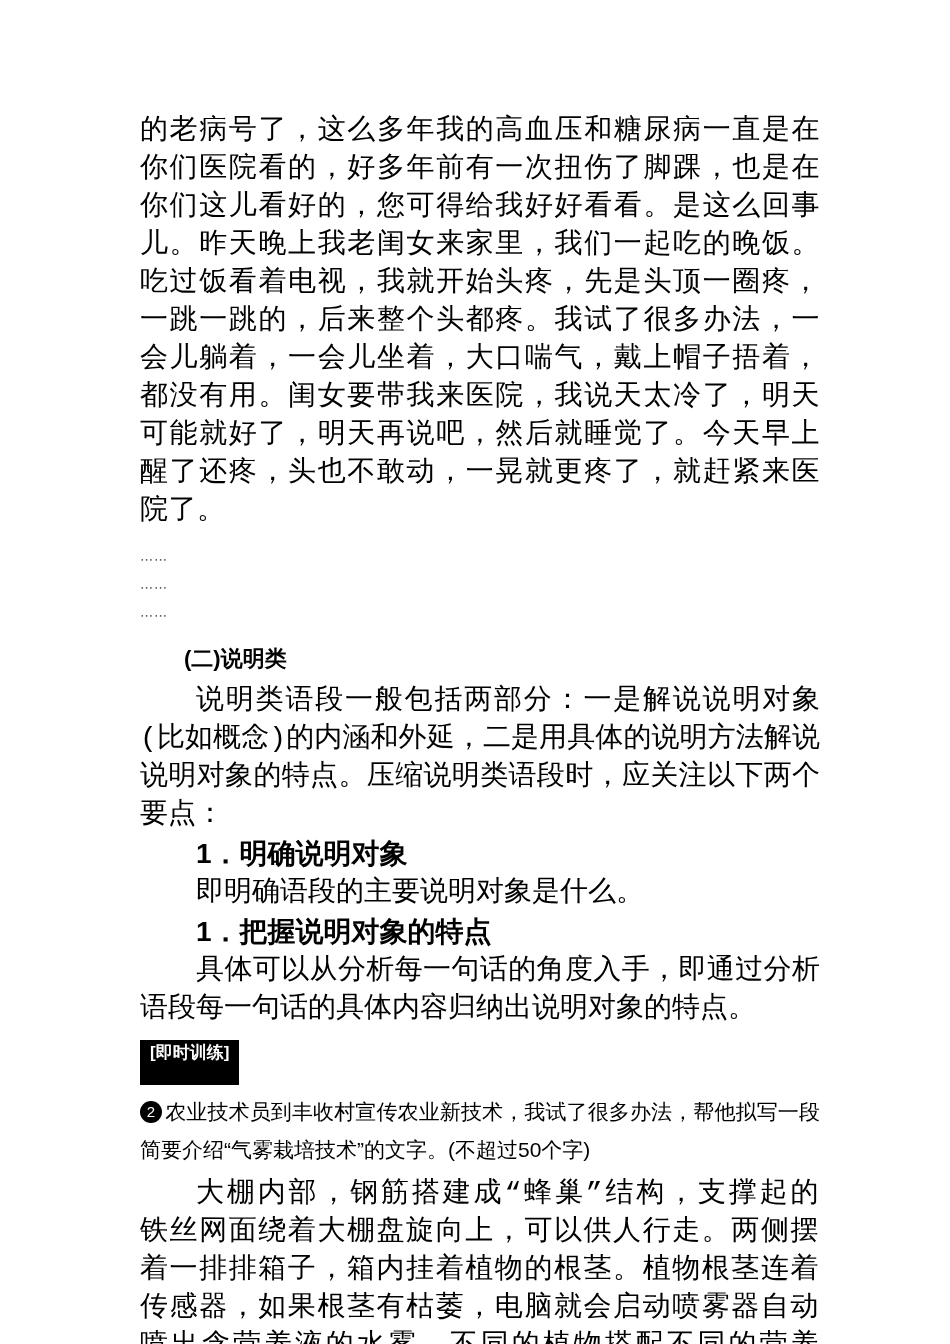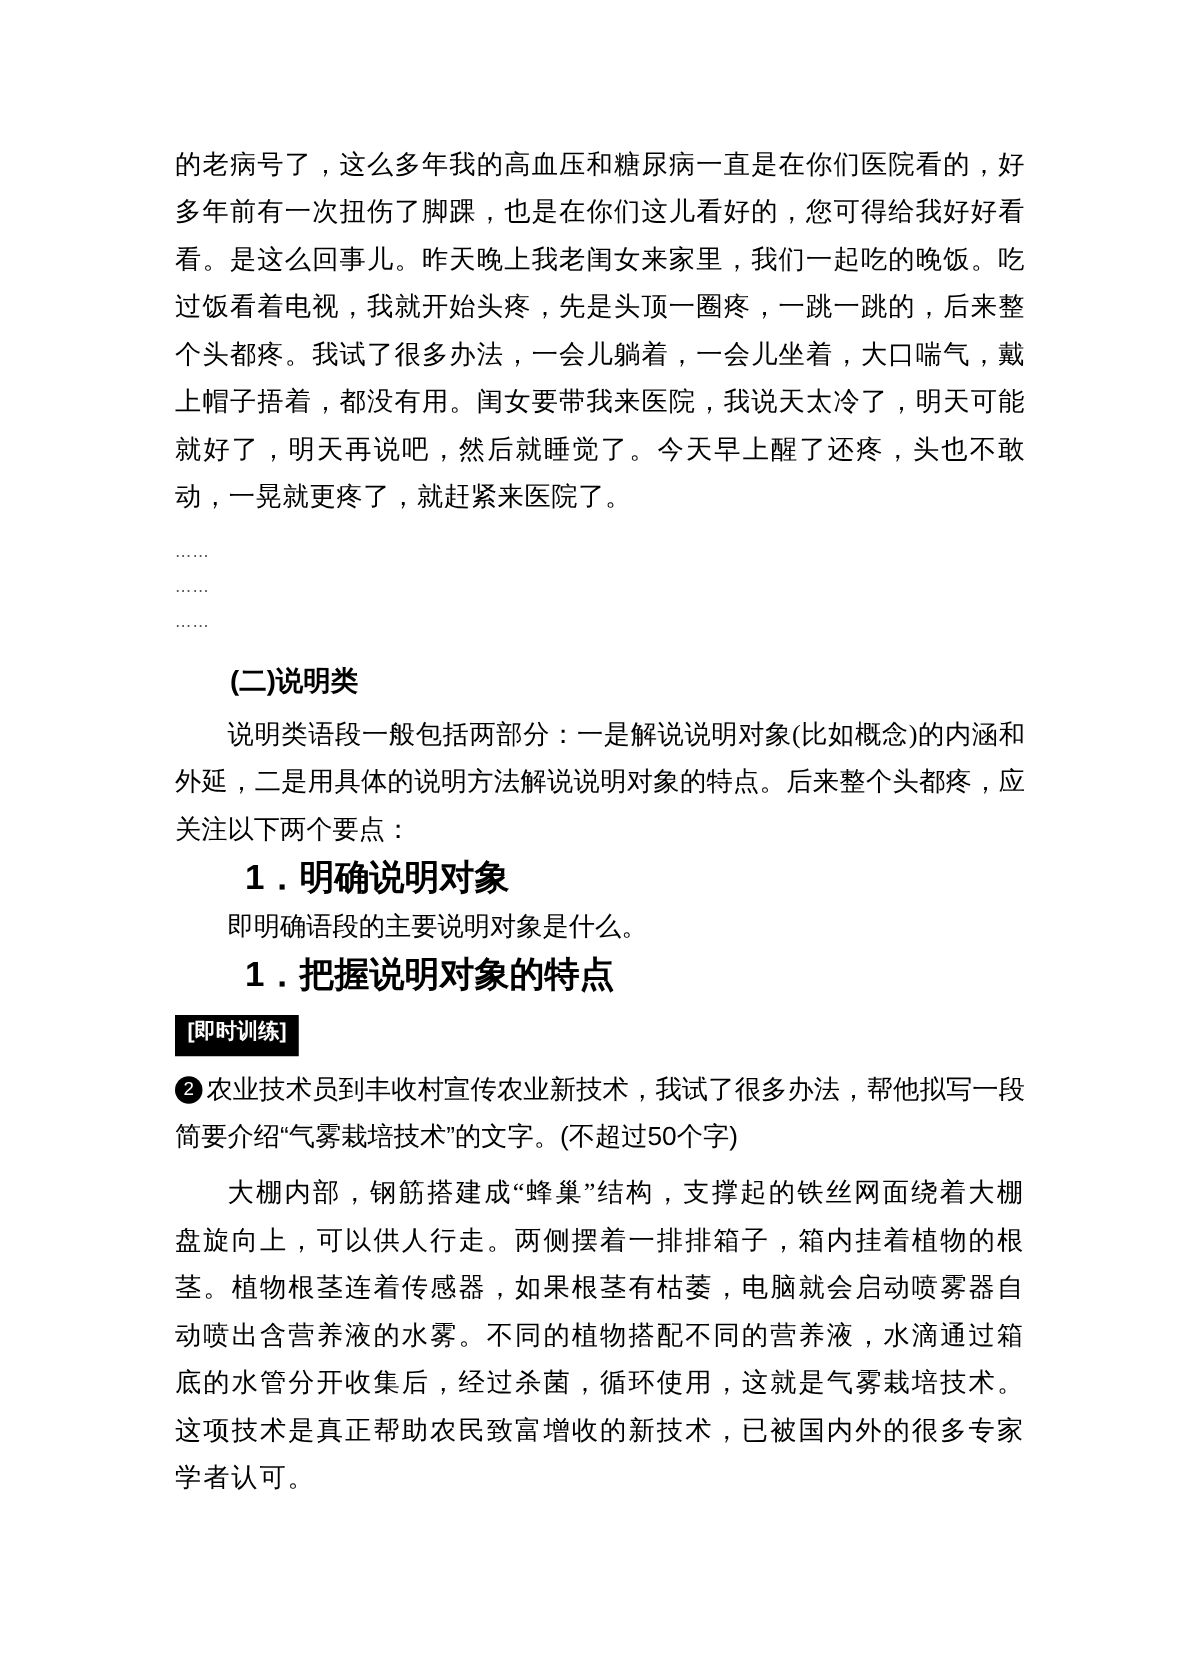--- a/index.html
+++ b/index.html
@@ -13,24 +13,25 @@
     position: relative;
     overflow: hidden;
   }
   .page {
     position: absolute;
     left: 140px;
     top: 112px;
     width: 680px;
   }
   .para {
-    font-size: 21px;
+    font-size: 28px;
     line-height: 38px;
     text-align: justify;
     margin: 0;
+    font-family: Liberation Mono, monospace;
   }
   .indent { text-indent: 2em; }
   .kai { letter-spacing: 0.5px; }
   .spaced { letter-spacing: 1.5px; }
 
   .ellipsis-block { margin: 16px 0 6px 0; }
   .dots {
     font-size: 13px;
     line-height: 28px;
     color: #555555;
@@ -56,21 +57,21 @@
   }
 
   .training-label {
     display: inline-block;
     background: #000000;
     color: #ffffff;
     font-family: "Liberation Sans", "DejaVu Sans", sans-serif;
     font-weight: bold;
     font-size: 17px;
     line-height: 24px;
-    padding: 1px 10px 8px 10px;
+    padding: 1px 10px 20px 10px;
     margin: 12px 0 6px 0;
   }
 
   .question {
     font-family: "Liberation Sans", "DejaVu Sans", sans-serif;
     font-size: 21px;
     line-height: 38px;
     text-align: justify;
     margin: 2px 0 6px 0;
   }
@@ -98,28 +99,29 @@
   <p class="para kai">的老病号了，这么多年我的高血压和糖尿病一直是在你们医院看的，好多年前有一次扭伤了脚踝，也是在你们这儿看好的，您可得给我好好看看。是这么回事儿。昨天晚上我老闺女来家里，我们一起吃的晚饭。吃过饭看着电视，我就开始头疼，先是头顶一圈疼，一跳一跳的，后来整个头都疼。我试了很多办法，一会儿躺着，一会儿坐着，大口喘气，戴上帽子捂着，都没有用。闺女要带我来医院，我说天太冷了，明天可能就好了，明天再说吧，然后就睡觉了。今天早上醒了还疼，头也不敢动，一晃就更疼了，就赶紧来医院了。</p>
 
   <div class="ellipsis-block">
     <div class="dots">⋯⋯</div>
     <div class="dots">⋯⋯</div>
     <div class="dots">⋯⋯</div>
   </div>
 
   <h3 class="heading">(二)说明类</h3>
 
-  <p class="para indent">说明类语段一般包括两部分：一是解说说明对象(比如概念)的内涵和外延，二是用具体的说明方法解说说明对象的特点。后来整个头都疼，应关注以下两个要点：</p>
+  <p class="para indent">说明类语段一般包括两部分：一是解说说明对象(比如概念)的内涵和外延，二是用具体的说明方法解说说明对象的特点。压缩说明类语段时，应关注以下两个要点：</p>
 
   <h4 class="subheading">1．明确说明对象</h4>
 
   <p class="para indent">即明确语段的主要说明对象是什么。</p>
 
   <h4 class="subheading">1．把握说明对象的特点</h4>
 
+  <p class="para indent">具体可以从分析每一句话的角度入手，即通过分析语段每一句话的具体内容归纳出说明对象的特点。</p>
 
   <div>
     <span class="training-label">[即时训练]</span>
   </div>
 
   <p class="question"><span class="circle-num">2</span><span>农业技术员到丰收村宣传农业新技术，我试了很多办法，帮他拟写一段简要介绍“气雾栽培技术”的文字。(不超过50个字)</span></p>
 
 
   <p class="para indent spaced passage">大棚内部，钢筋搭建成“蜂巢”结构，支撑起的铁丝网面绕着大棚盘旋向上，可以供人行走。两侧摆着一排排箱子，箱内挂着植物的根茎。植物根茎连着传感器，如果根茎有枯萎，电脑就会启动喷雾器自动喷出含营养液的水雾。不同的植物搭配不同的营养液，水滴通过箱底的水管分开收集后，经过杀菌，循环使用，这就是气雾栽培技术。这项技术是真正帮助农民致富增收的新技术，已被国内外的很多专家学者认可。</p>
 

